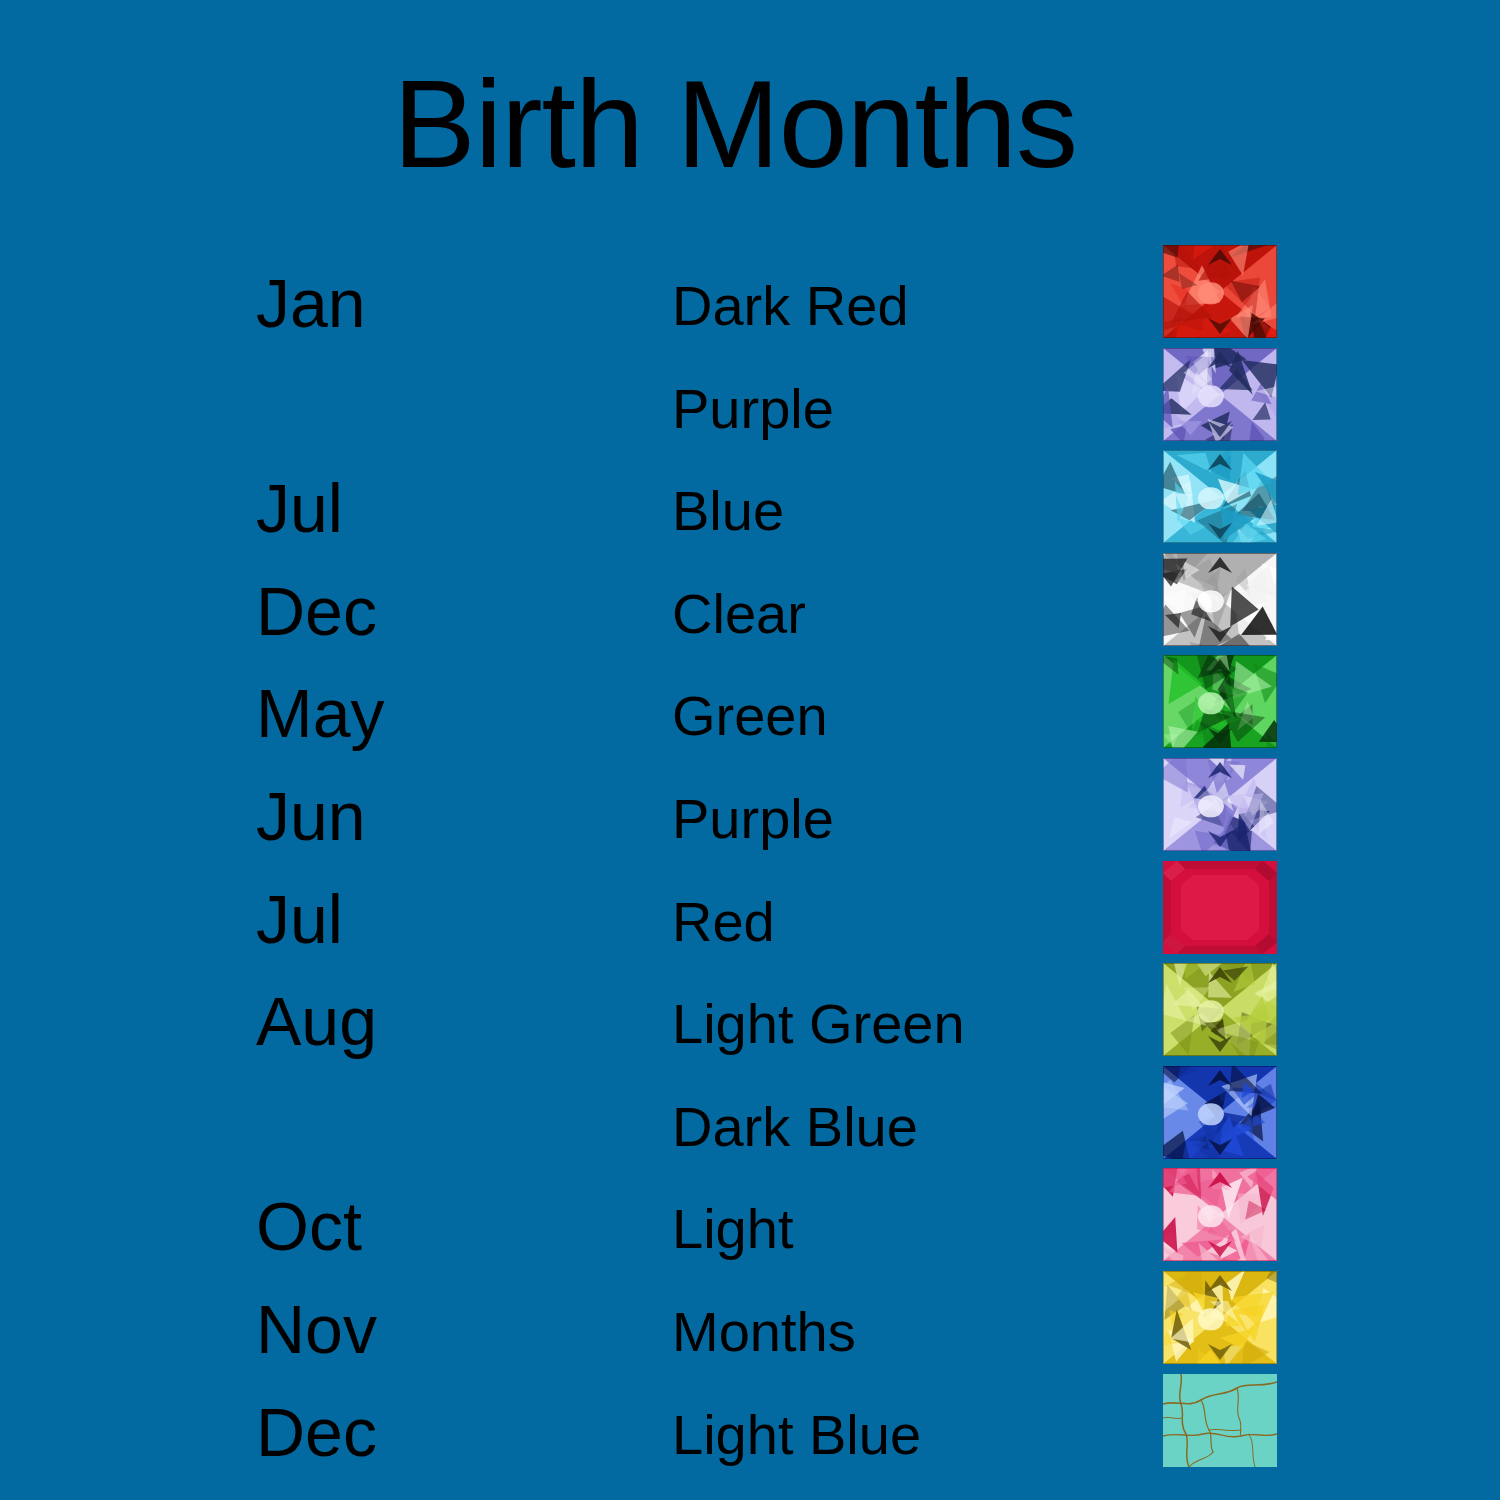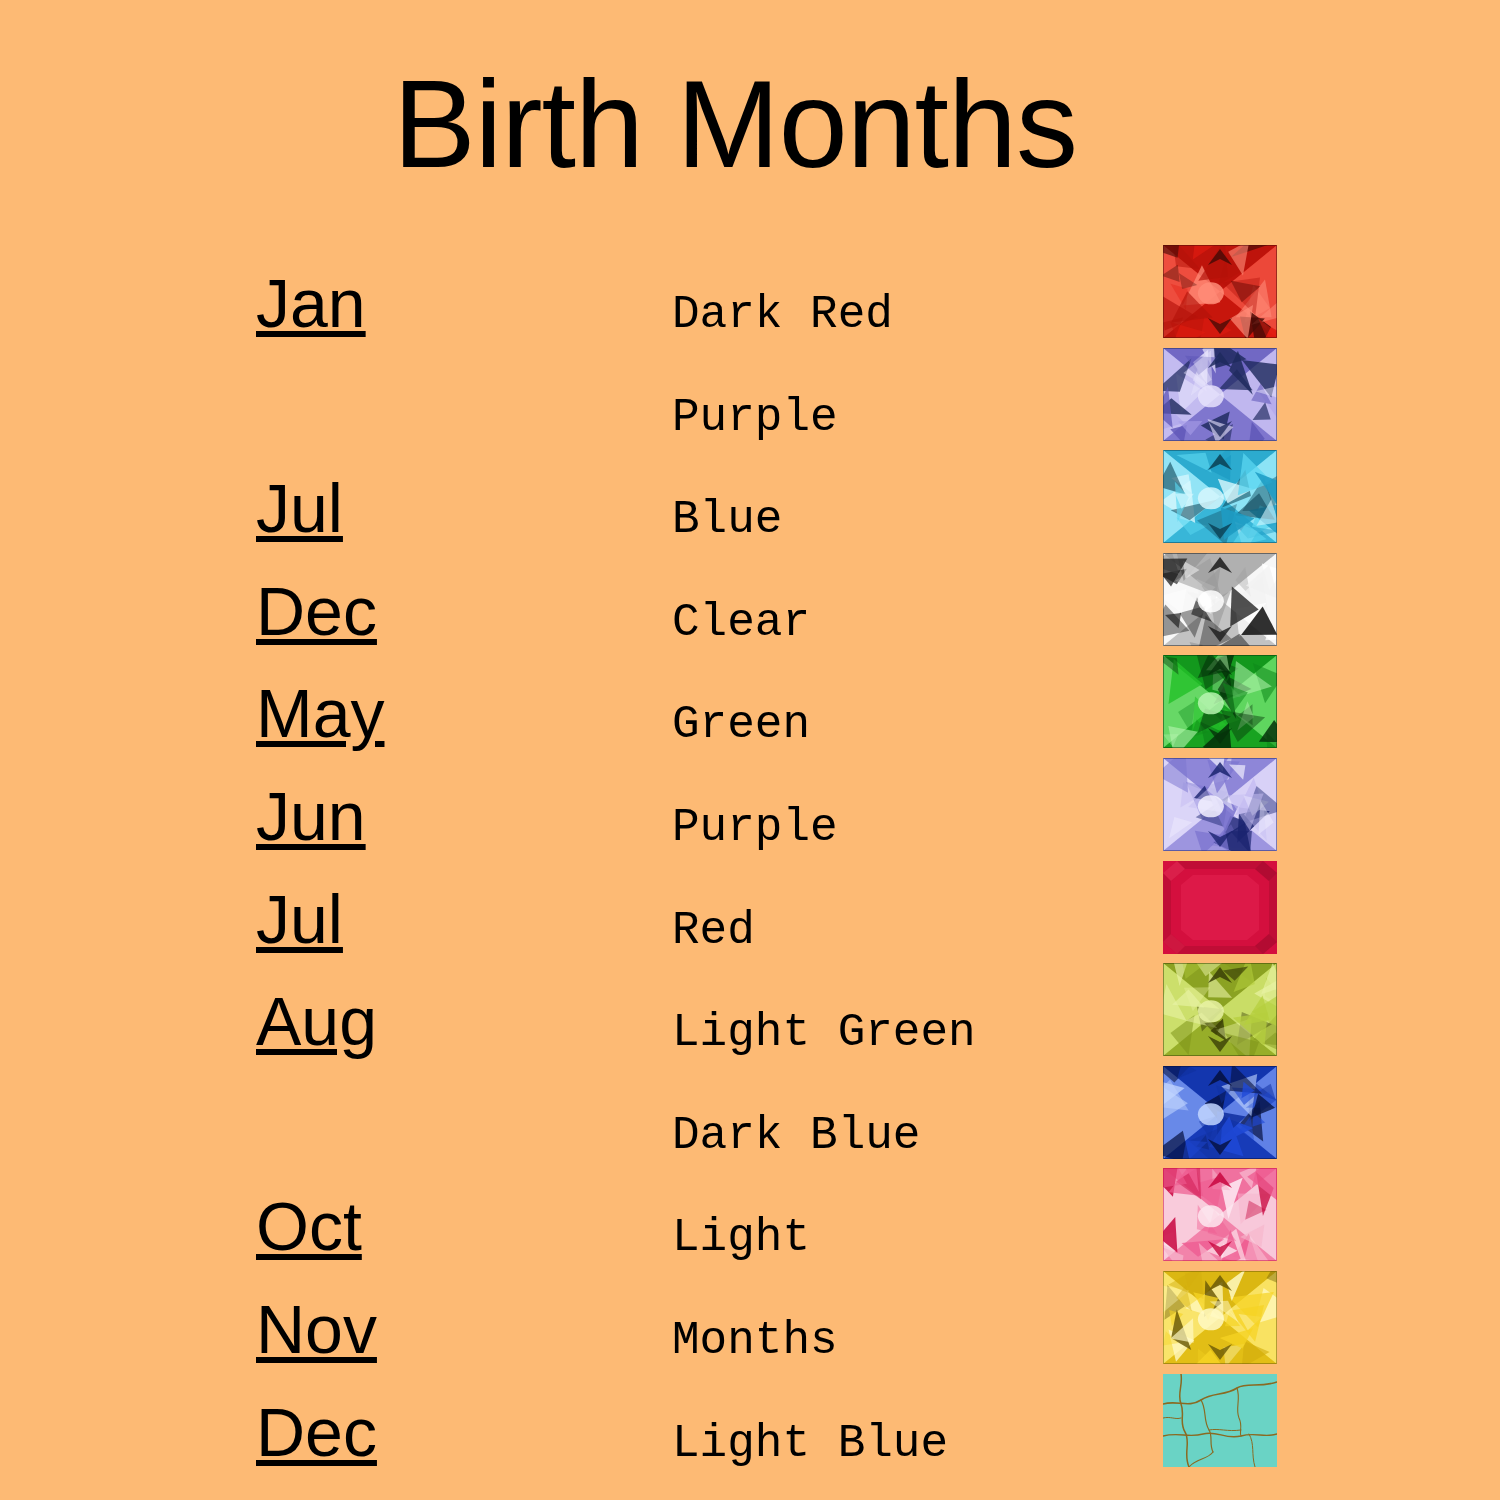--- a/index.html
+++ b/index.html
@@ -11,21 +11,21 @@
     width: 1500px;
     height: 1500px;
     overflow: hidden;
     font-family: "Liberation Sans", sans-serif;
     color: #000000;
   }
   #page {
     position: relative;
     width: 1500px;
     height: 1500px;
-    background: #fdba74;
+    background: #0369a1;
   }
   #page-title {
     position: absolute;
     left: 0;
     top: 62px;
     width: 1470px;
     text-align: center;
     font-size: 124px;
     font-weight: 400;
     line-height: 1.0;
@@ -43,31 +43,29 @@
     height: 102.6px;
   }
   .cell-month {
     position: absolute;
     left: 0;
     top: 0;
     width: 380px;
     font-size: 68px;
     line-height: 98px;
     white-space: nowrap;
-    text-decoration: underline;
   }
   .cell-color {
     position: absolute;
     left: 416px;
-    top: 12px;
+    top: 3px;
     width: 500px;
-    font-size: 46px;
+    font-size: 56px;
     line-height: 98px;
     white-space: nowrap;
-    font-family: Liberation Mono, monospace;
   }
   .cell-gem {
     position: absolute;
     left: 907px;
     top: -9px;
     width: 114px;
     height: 93px;
   }
   .gem {
     position: relative;

